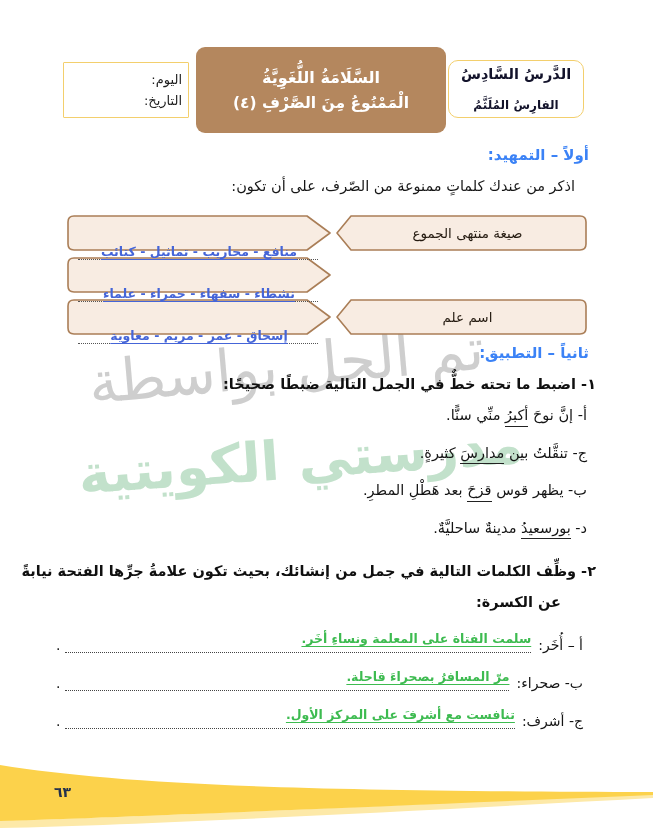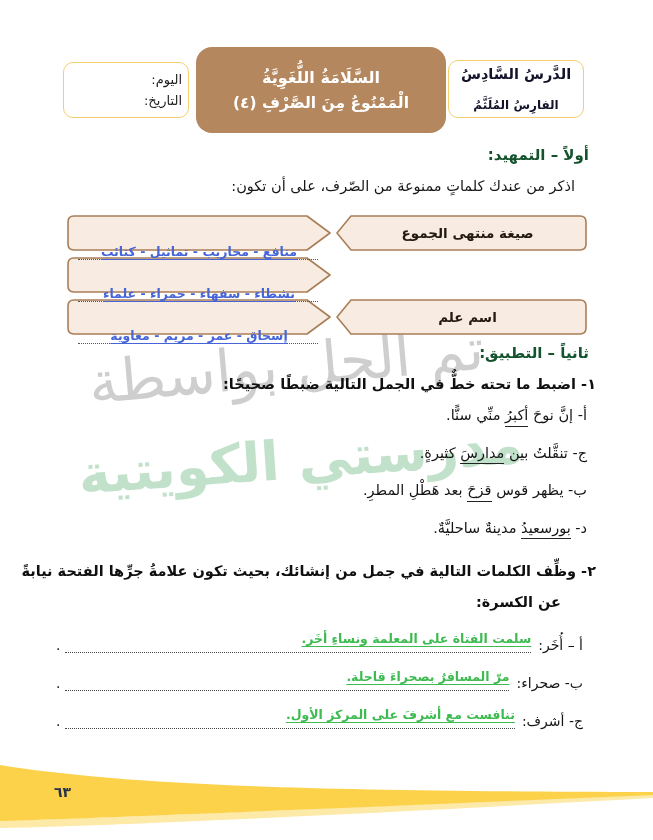--- a/index.html
+++ b/index.html
@@ -4,52 +4,52 @@
 <style>
   html,body{margin:0;padding:0;background:#fff;}
   .page{
     position:relative;width:653px;height:840px;overflow:hidden;
     background:#ffffff;direction:rtl;
     font-family:"DejaVu Sans",sans-serif;color:#1b1b1b;
   }
   
   .day-box{
     position:absolute;left:63px;top:62px;width:126px;height:56px;
-    border:1.6px solid #f3cf6d;border-radius:10px;background:#fff;
+    border:1.6px solid #f3cf6d;border-radius:1px;background:#fff;
     padding:6px 6px 0 8px;box-sizing:border-box;
   }
   .day-box .lbl{display:block;font-size:13px;line-height:21px;color:#1d1d1d;text-align:right;}
   .lesson-box{
     position:absolute;left:448px;top:60px;width:136px;height:58px;
     border:1.6px solid #f3cf6d;border-radius:10px;background:#fff;
     display:flex;flex-direction:column;align-items:center;justify-content:center;gap:16px;
     box-sizing:border-box;
   }
   .lesson-title{font-size:14.5px;font-weight:bold;color:#13132b;}
   .lesson-sub{font-size:12px;font-weight:bold;color:#13132b;}
   .topic-box{
     position:absolute;left:196px;top:47px;width:250px;height:86px;
-    background:#b4875e;border-radius:16px;color:#fff;
+    background:#b4875e;border-radius:9px;color:#fff;
     display:flex;flex-direction:column;align-items:center;justify-content:center;gap:7px;
     z-index:3;
   }
   .topic-line1{font-size:16px;font-weight:bold;}
   .topic-line2{font-size:15.5px;font-weight:bold;}
   
-  .sec-title{position:absolute;font-size:15px;font-weight:bold;color:#14532d;}
+  .sec-title{position:absolute;font-size:15px;font-weight:bold;color:#3b82f6;}
   .sec1-title{top:146px;right:64px;}
   .sec2-title{top:344px;right:64px;}
   .intro-line{position:absolute;top:178px;right:78px;font-size:14.5px;color:#161616;}
   
   .row-shape{position:absolute;width:253px;height:36px;}
   .row-shape svg,.ans-shape svg{position:absolute;inset:0;}
   .row-label{
     position:absolute;left:20px;right:8px;top:0;bottom:0;
     display:flex;align-items:center;justify-content:center;
-    font-size:13.5px;font-weight:bold;color:#241a10;z-index:1;
+    font-size:13.5px;font-weight:normal;color:#241a10;z-index:1;
   }
   .ans-shape{position:absolute;width:266px;height:53px;}
   .ans-dots{position:absolute;left:12px;right:14px;bottom:8px;border-bottom:1.3px dotted #555;z-index:1;}
   .ans-text{
     position:absolute;left:14px;right:14px;bottom:9px;text-align:center;
     font-size:12.5px;font-weight:bold;color:#4565d8;z-index:2;
     text-decoration:underline;text-underline-offset:3px;text-decoration-thickness:1px;
   }
   
   .q1-instruction{position:absolute;top:376px;right:57px;font-size:14.5px;font-weight:bold;color:#101010;z-index:2;}

